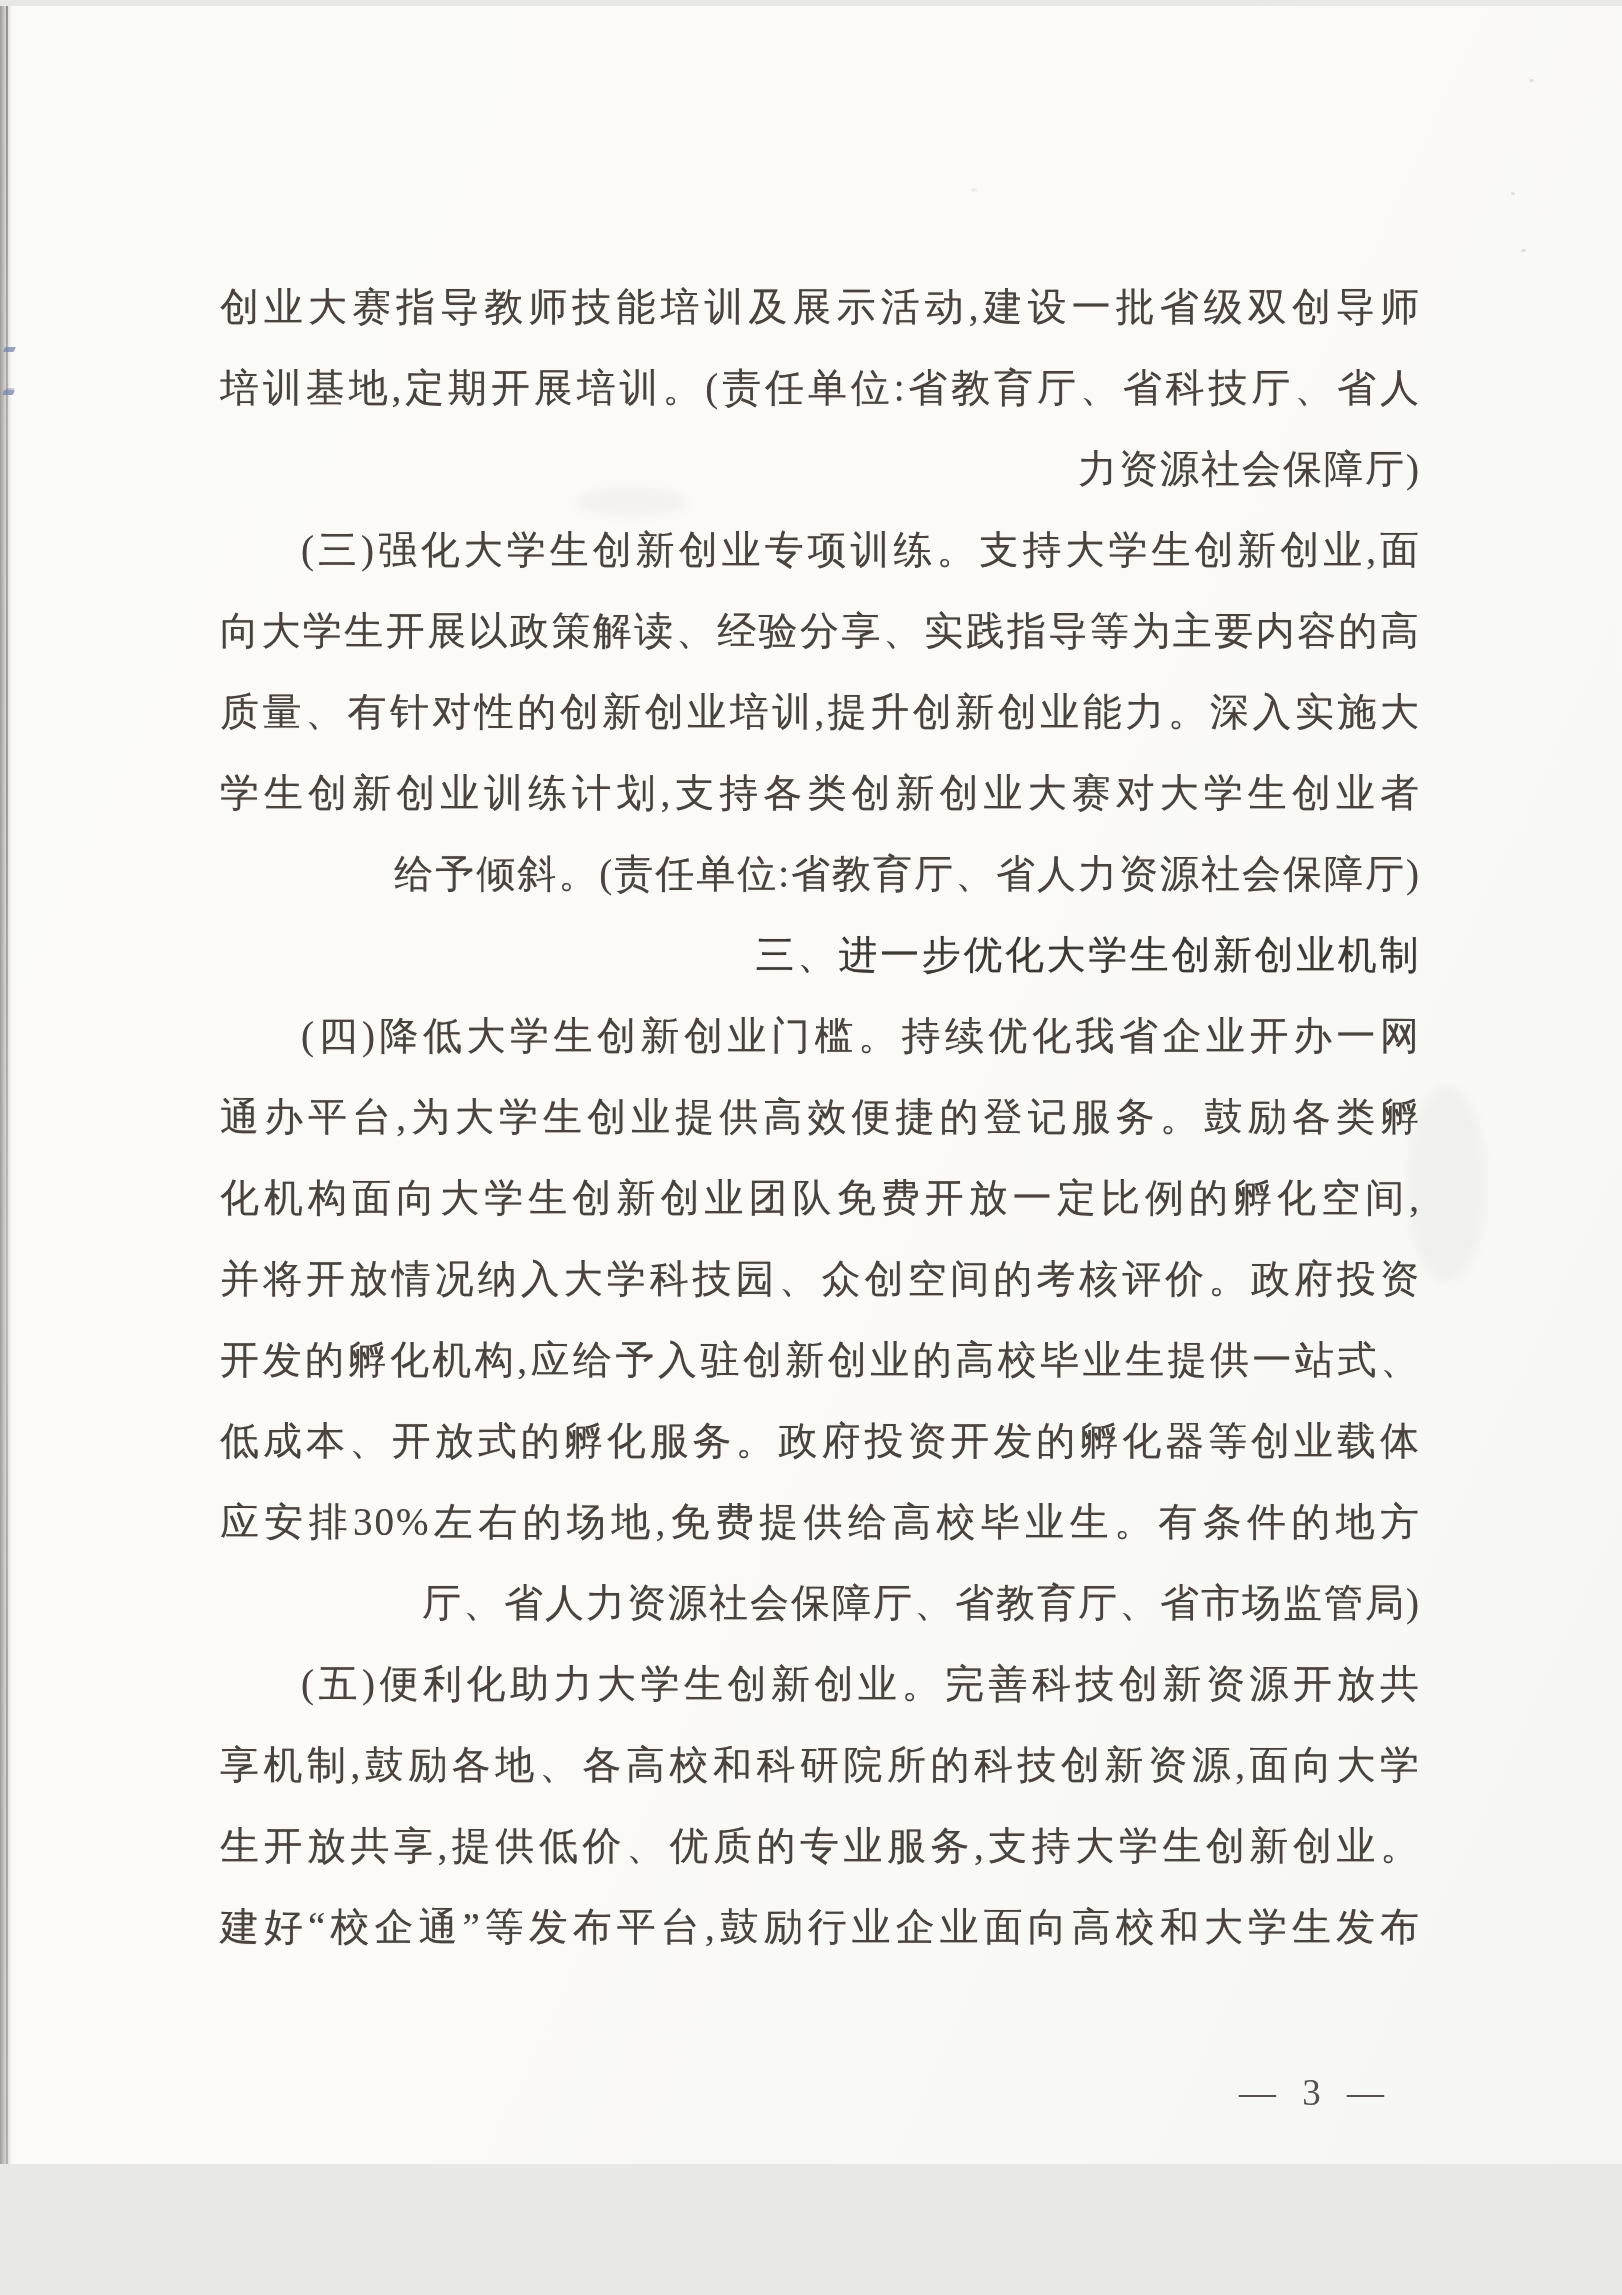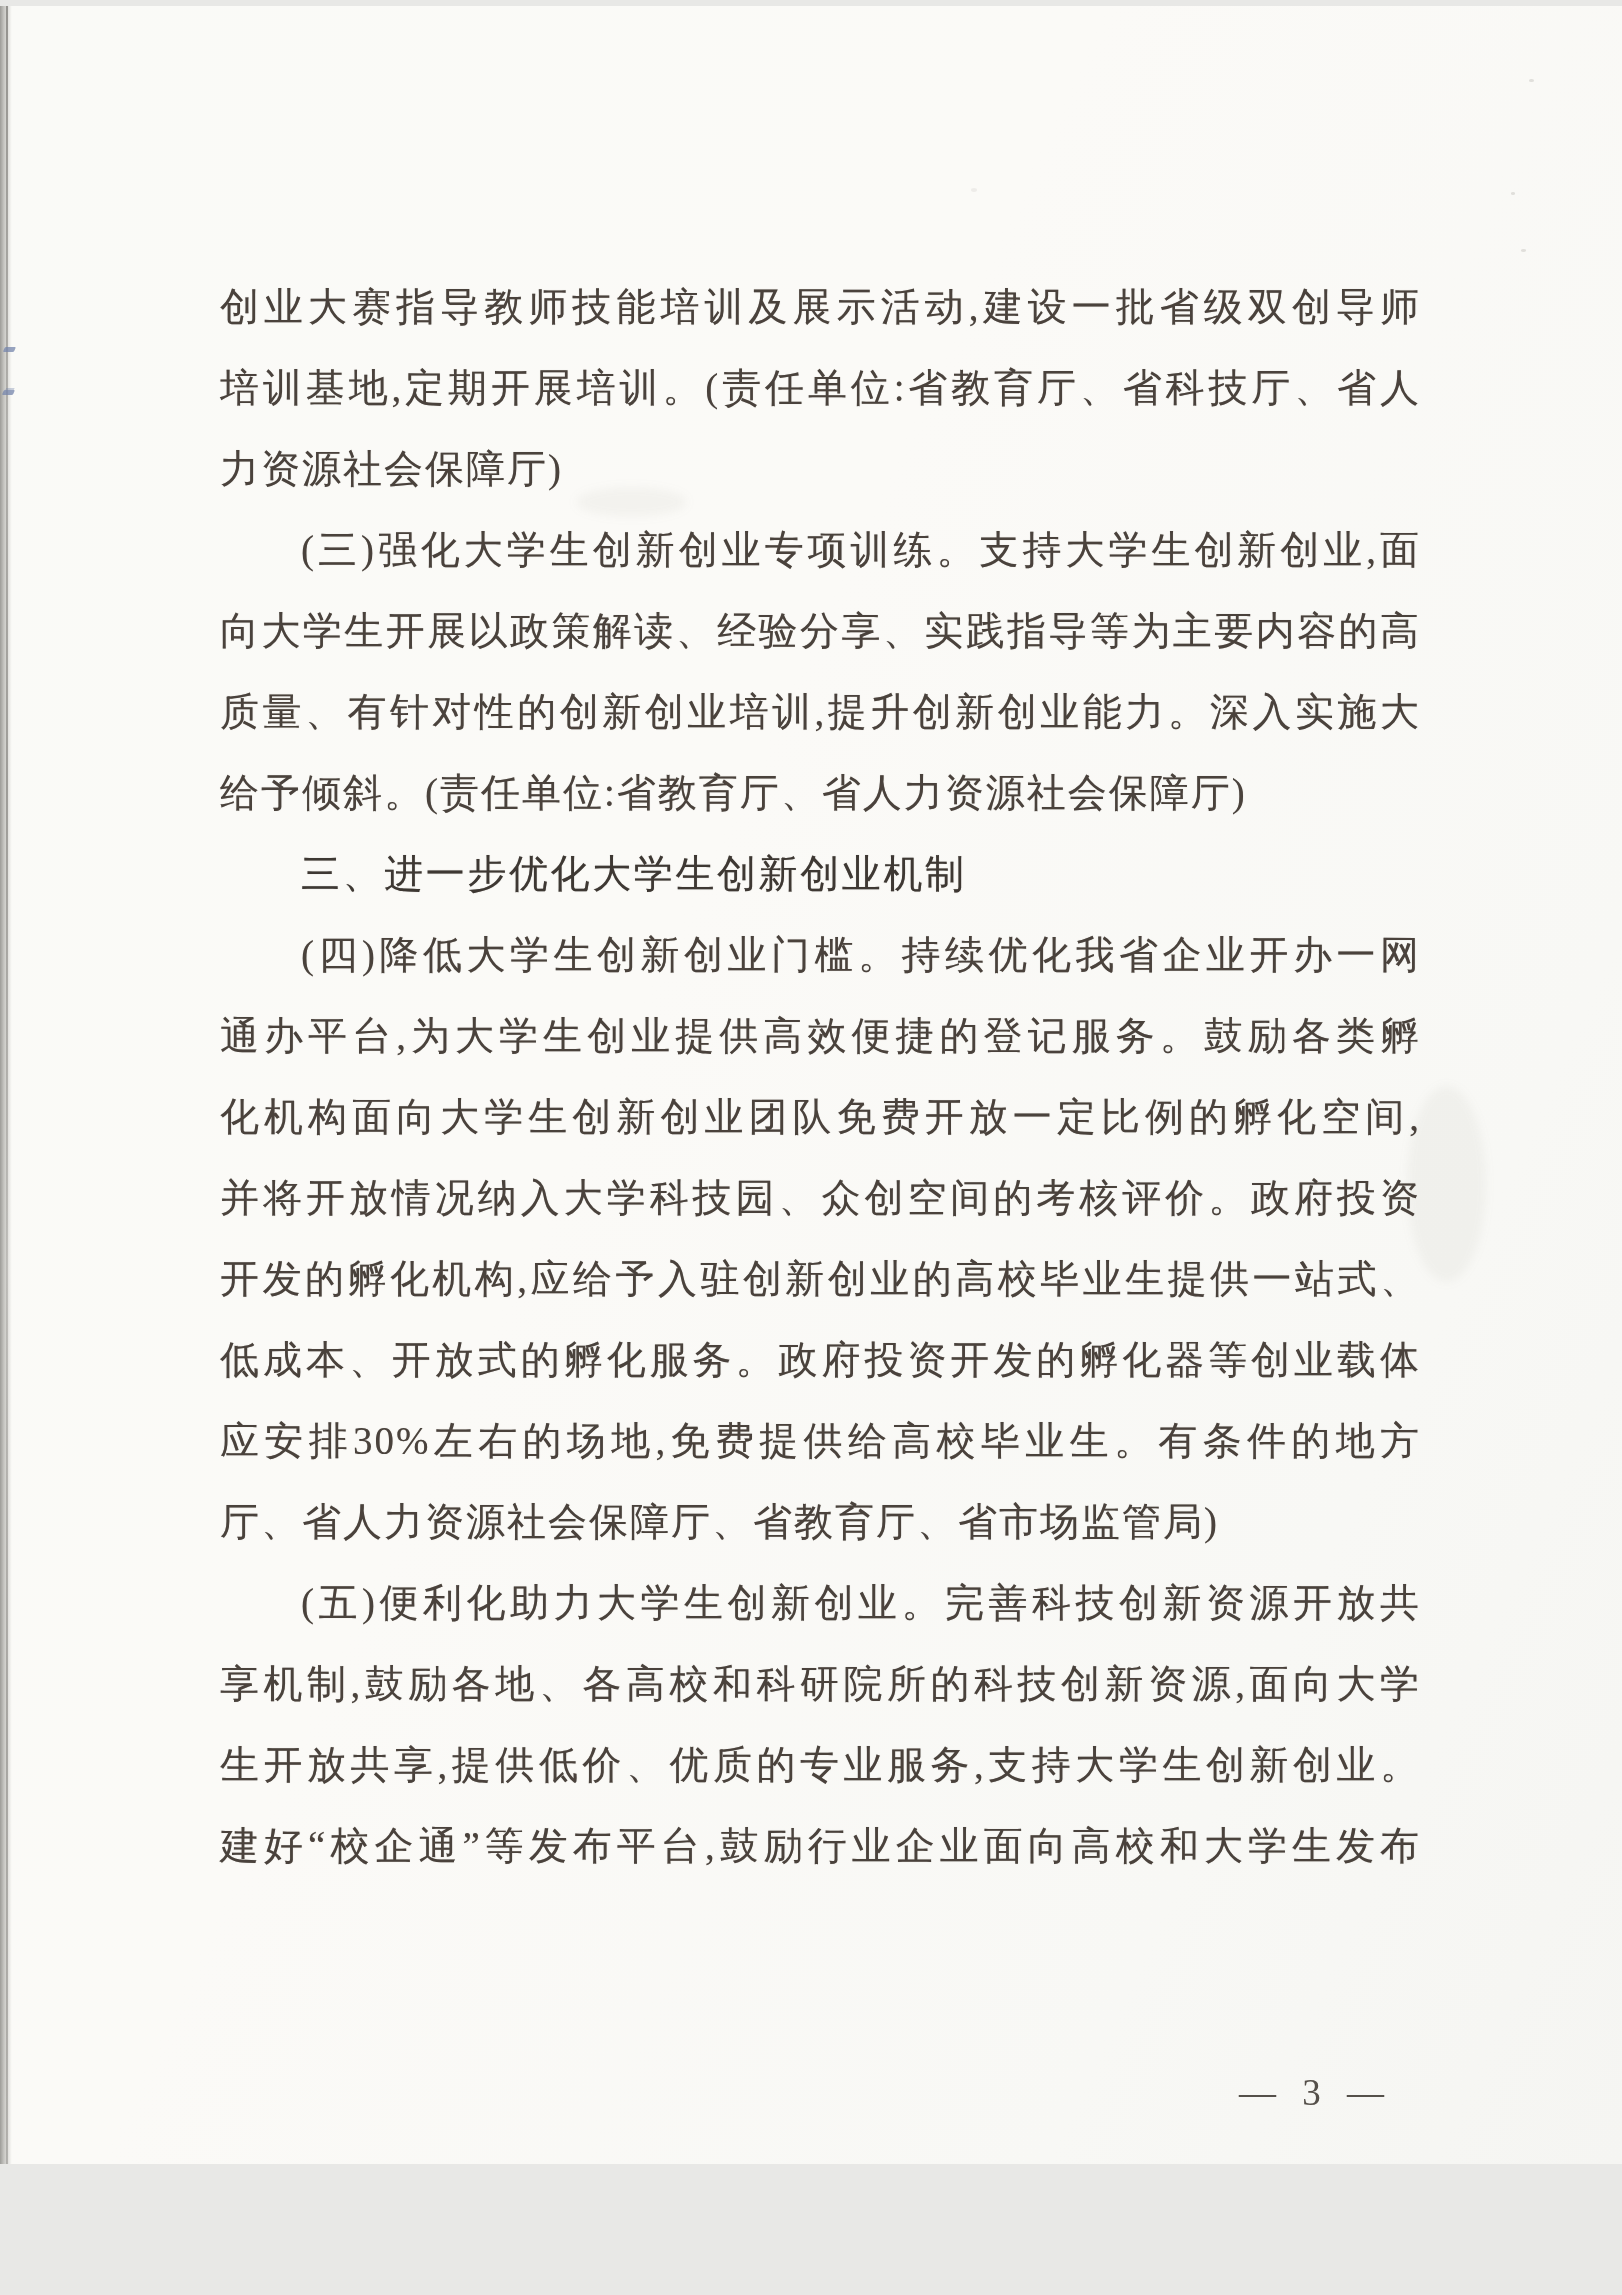--- a/index.html
+++ b/index.html
@@ -52,20 +52,21 @@
     left:220px;top:260px;width:1201px;
   }
   .line{
     height:81px;
     line-height:81px;
     font-size:39px;
     letter-spacing:2px;
     white-space:nowrap;
     color:var(--ink);
     text-shadow:0 0 0.7px rgba(74,66,60,.45);
+    text-align:right;
   }
   .line.j{
     white-space:normal;
     text-align:justify;
     text-align-last:justify;
     text-justify:inter-character;
   }
   .line.ind{text-indent:81px;}
   .line.heading{
     font-family:"Liberation Sans","DejaVu Sans",sans-serif;
@@ -102,20 +103,21 @@
   <div class="smudge" style="left:576px;top:481px;width:111px;height:30px;"></div>
   <div class="smudge" style="left:1407px;top:1080px;width:79px;height:196px;"></div>
 
   <div class="doc-text">
     <div class="line j">创业大赛指导教师技能培训及展示活动,建设一批省级双创导师</div>
     <div class="line j">培训基地,定期开展培训。(责任单位:省教育厅、省科技厅、省人</div>
     <div class="line">力资源社会保障厅)</div>
     <div class="line j ind">(三)强化大学生创新创业专项训练。支持大学生创新创业,面</div>
     <div class="line j">向大学生开展以政策解读、经验分享、实践指导等为主要内容的高</div>
     <div class="line j">质量、有针对性的创新创业培训,提升创新创业能力。深入实施大</div>
+    <div class="line j">学生创新创业训练计划,支持各类创新创业大赛对大学生创业者</div>
     <div class="line">给予倾斜。(责任单位:省教育厅、省人力资源社会保障厅)</div>
     <div class="line heading ind">三、进一步优化大学生创新创业机制</div>
     <div class="line j ind">(四)降低大学生创新创业门槛。持续优化我省企业开办一网</div>
     <div class="line j">通办平台,为大学生创业提供高效便捷的登记服务。鼓励各类孵</div>
     <div class="line j">化机构面向大学生创新创业团队免费开放一定比例的孵化空间,</div>
     <div class="line j">并将开放情况纳入大学科技园、众创空间的考核评价。政府投资</div>
     <div class="line j">开发的孵化机构,应给予入驻创新创业的高校毕业生提供一站式、</div>
     <div class="line j">低成本、开放式的孵化服务。政府投资开发的孵化器等创业载体</div>
     <div class="line j">应安排30%左右的场地,免费提供给高校毕业生。有条件的地方</div>
     <div class="line">厅、省人力资源社会保障厅、省教育厅、省市场监管局)</div>

